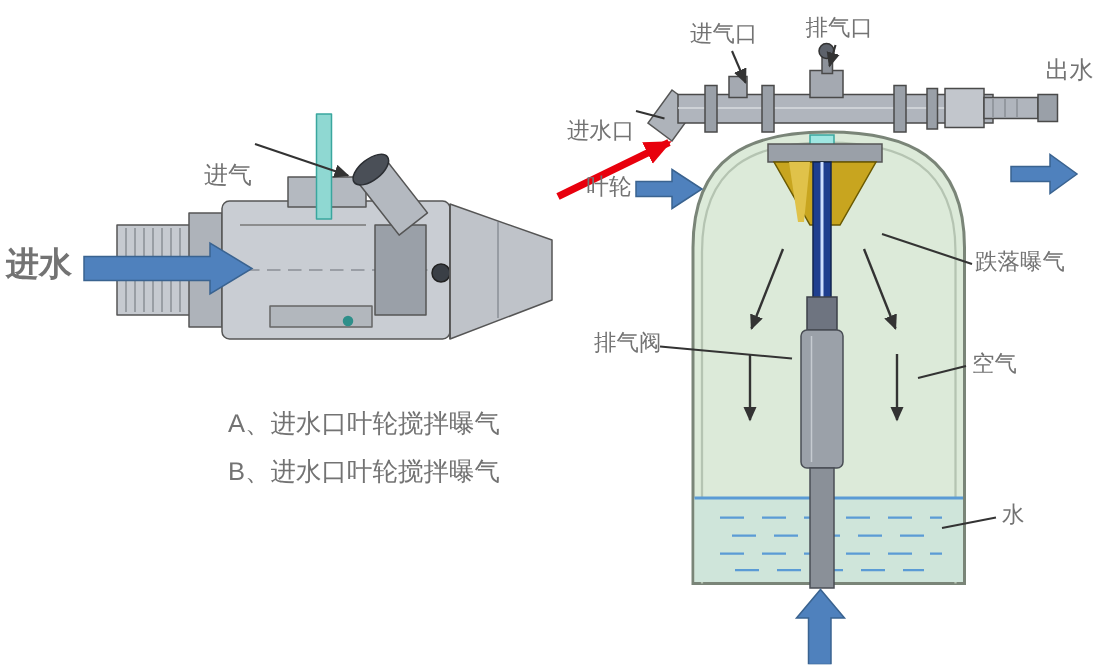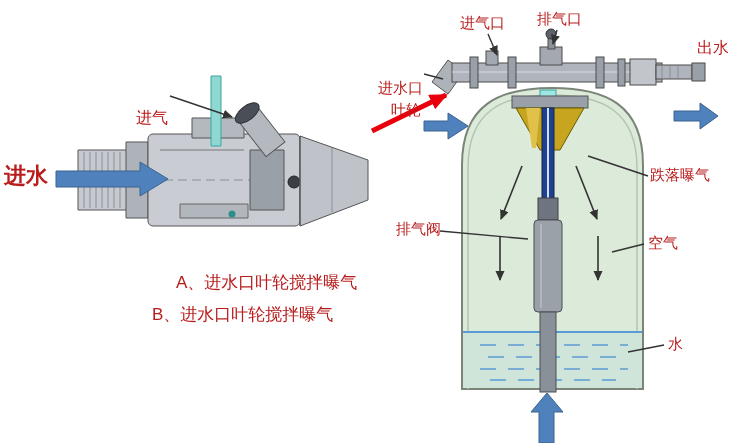--- a/index.html
+++ b/index.html
@@ -1,21 +1,21 @@
 <!DOCTYPE html>
 <html><head>
 <meta charset="utf-8">
 <style>
   html,body{margin:0;padding:0;background:#fff;}
   .stage{
     position:relative;width:730px;height:443px;background:#ffffff;
     font-family:"Liberation Sans",sans-serif;overflow:hidden;
   }
   .stage svg{position:absolute;left:0;top:0;}
-  .lbl{position:absolute;color:#b91c1c;white-space:nowrap;line-height:1.1;}
+  .lbl{position:absolute;color:#737373;white-space:nowrap;line-height:1.1;}
   .lbl.big{font-size:22px;}
   .lbl.med{font-size:16px;}
   .lbl.small{font-size:15px;}
   .lbl.caption{font-size:17px;}
 </style>
 </head>
 <body>
 
 <div class="stage">
 
@@ -155,22 +155,22 @@
     </g>
   </svg>
 
   <div class="lbl med" style="left:136px;top:81px;margin-top:28px;">进气</div>
   <div class="lbl big" style="left:4px;top:164px;font-weight:bold;">进水</div>
 
   <div class="lbl small" style="left:460px;top:15px;">进气口</div>
   <div class="lbl small" style="left:537px;top:11px;">排气口</div>
   <div class="lbl med" style="left:664px;top:39px;margin-left:33px;">出水</div>
   <div class="lbl small" style="left:378px;top:60px;margin-top:20px;">进水口</div>
-  <div class="lbl small" style="left:391px;top:102px;">叶轮</div>
+  <div class="lbl small" style="left:391px;top:117px;">叶轮</div>
   <div class="lbl small" style="left:650px;top:167px;">跌落曝气</div>
   <div class="lbl small" style="left:396px;top:221px;">排气阀</div>
   <div class="lbl small" style="left:648px;top:235px;">空气</div>
   <div class="lbl small" style="left:668px;top:336px;">水</div>
 
-  <div class="lbl caption" style="left:152px;top:274px;margin-left:24px;">A、进水口叶轮搅拌曝气</div>
+  <div class="lbl caption" style="left:152px;top:274px;">A、进水口叶轮搅拌曝气</div>
   <div class="lbl caption" style="left:152px;top:306px;">B、进水口叶轮搅拌曝气</div>
 
 </div>
 
 </body></html>

